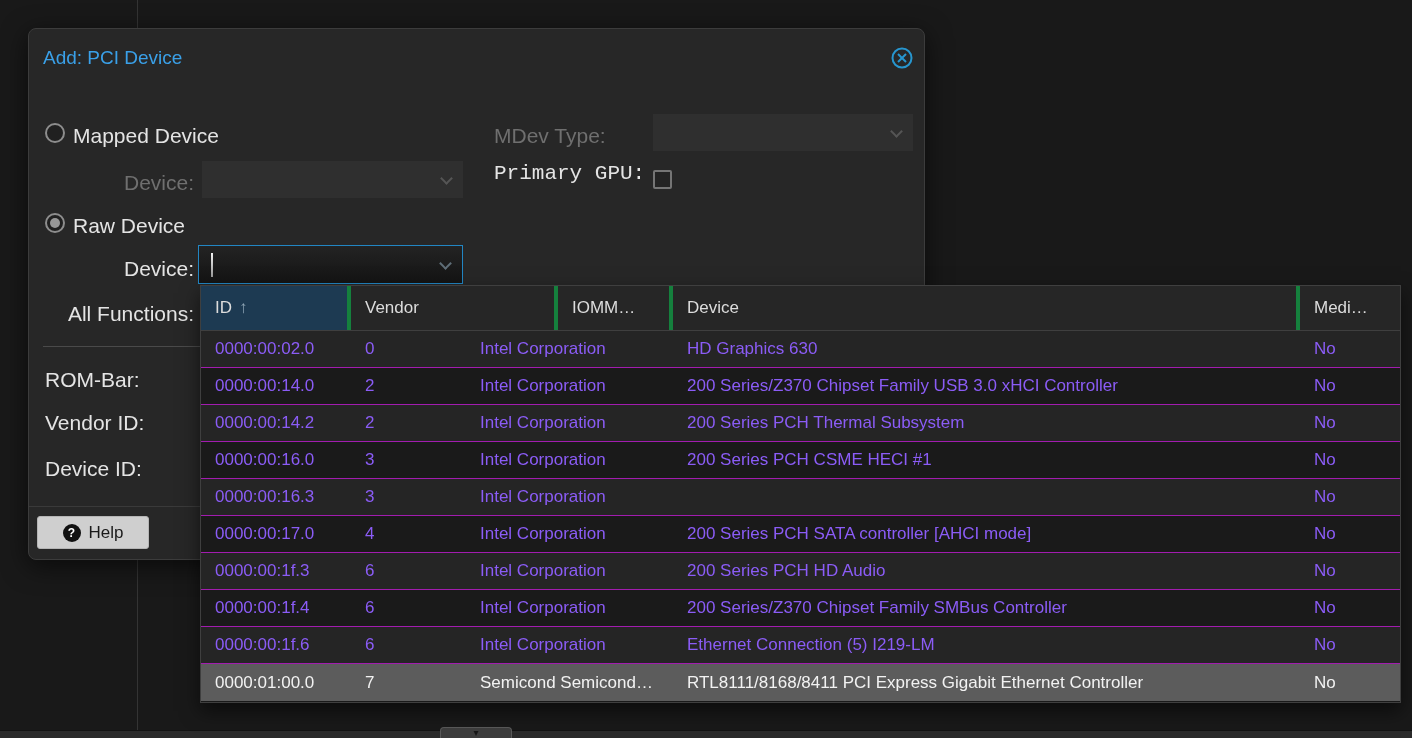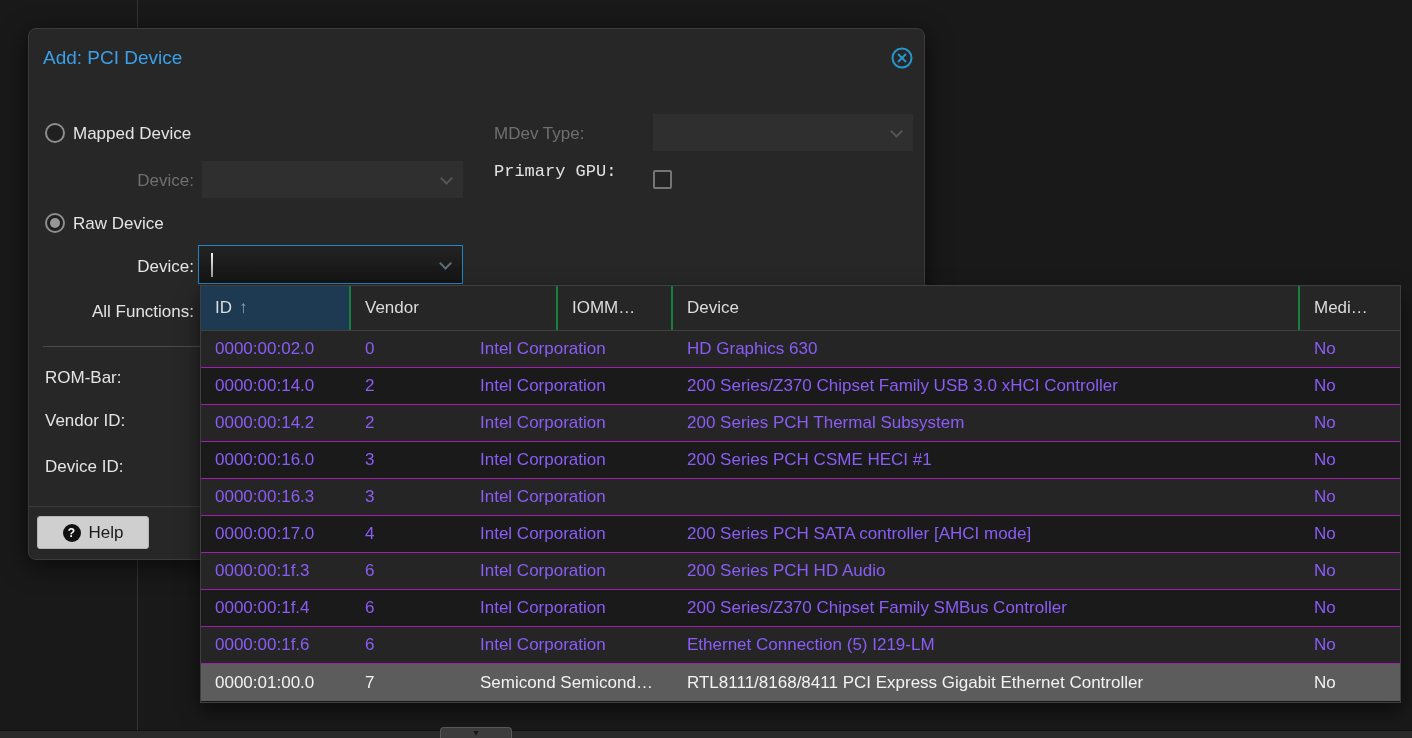--- a/index.html
+++ b/index.html
@@ -16,21 +16,21 @@
                      border-radius:4px 4px 0 0; color:#161616; font-size:10px; line-height:9px;
                      text-align:center; }
 
   
   .dialog { position:absolute; left:28px; top:28px; width:897px; height:532px;
             background:#272727; border:1px solid #3c3c3c; border-radius:8px;
             box-shadow:0 6px 26px rgba(0,0,0,0.6); z-index:2; }
   .dialog-title { position:absolute; left:14px; top:18px; font-size:19px; color:#3aa0e8; }
   .close-btn { position:absolute; right:11px; top:18px; width:22px; height:22px; cursor:pointer; }
 
-  .lbl { position:absolute; font-size:17px; color:#e4e4e4; }
+  .lbl { position:absolute; font-size:21px; color:#e4e4e4; }
   .lbl-disabled { color:#6f6f6f; }
   .lbl-right { text-align:right; }
 
   
   .radio { position:absolute; width:20px; height:20px; border:2px solid #8d8d8d;
            border-radius:50%; background:#202020; }
   .radio .dot { display:none; position:absolute; left:3px; top:3px; width:10px; height:10px;
                 border-radius:50%; background:#979797; }
   .radio.checked .dot { display:block; }
   .checkbox { position:absolute; width:19px; height:19px; border:2px solid #757575;
@@ -54,21 +54,21 @@
               display:flex; align-items:center; justify-content:center; gap:8px; cursor:pointer; }
   .help-ico { display:inline-flex; width:18px; height:18px; border-radius:50%; background:#111;
               color:#fff; font-size:12px; font-weight:bold; align-items:center; justify-content:center; }
 
   
   .grid { position:absolute; left:200px; top:285px; width:1201px; height:418px;
           background:#1a1a1a; border:1px solid #3f3f3f; z-index:3;
           box-shadow:0 8px 18px rgba(0,0,0,0.55); font-size:17px; }
   .hdr { display:flex; height:45px; background:#262626; border-bottom:1px solid #3f3f3f; }
   .hcell { position:relative; display:flex; align-items:center; padding-left:14px;
-           color:#dcdcdc; border-right:2px solid #15803d; cursor:pointer; }
+           color:#dcdcdc; border-right:4px solid #15803d; cursor:pointer; }
   .hcell.sorted { background:#1d3a52; }
   .sort-arrow { margin-left:7px; color:#8fa5b5; font-size:17px; }
   .col-id { width:150px; } .col-iommu { width:115px; } .col-vendor { width:207px; }
   .col-device { width:627px; } .col-medi { width:100px; border-right:none; }
   .row { display:flex; height:37px; border-bottom:1px solid #a21caf; color:#8b5cf6; cursor:pointer; }
   .row:last-child { border-bottom:none; }
   .row.light { background:#252525; }
   .row.dark { background:#1a1a1a; }
   .row.hover { background:#5c5c5c; color:#f2f2f2; }
   .cell { display:flex; align-items:center; padding-left:14px; overflow:hidden;

